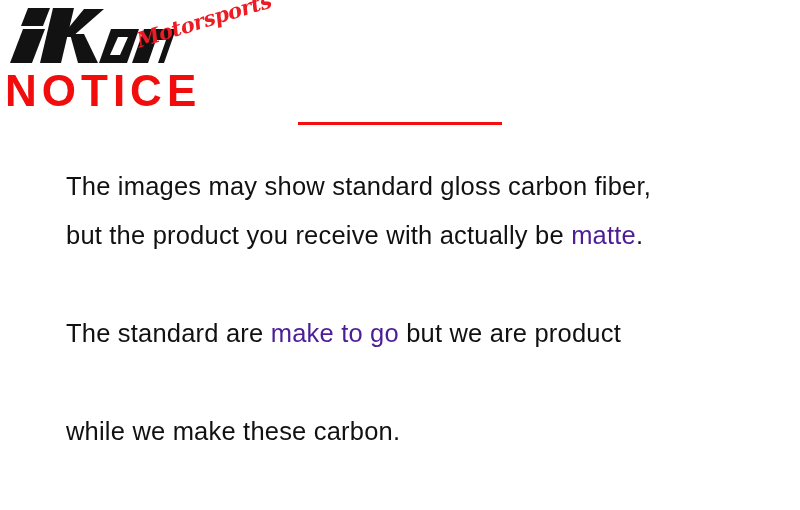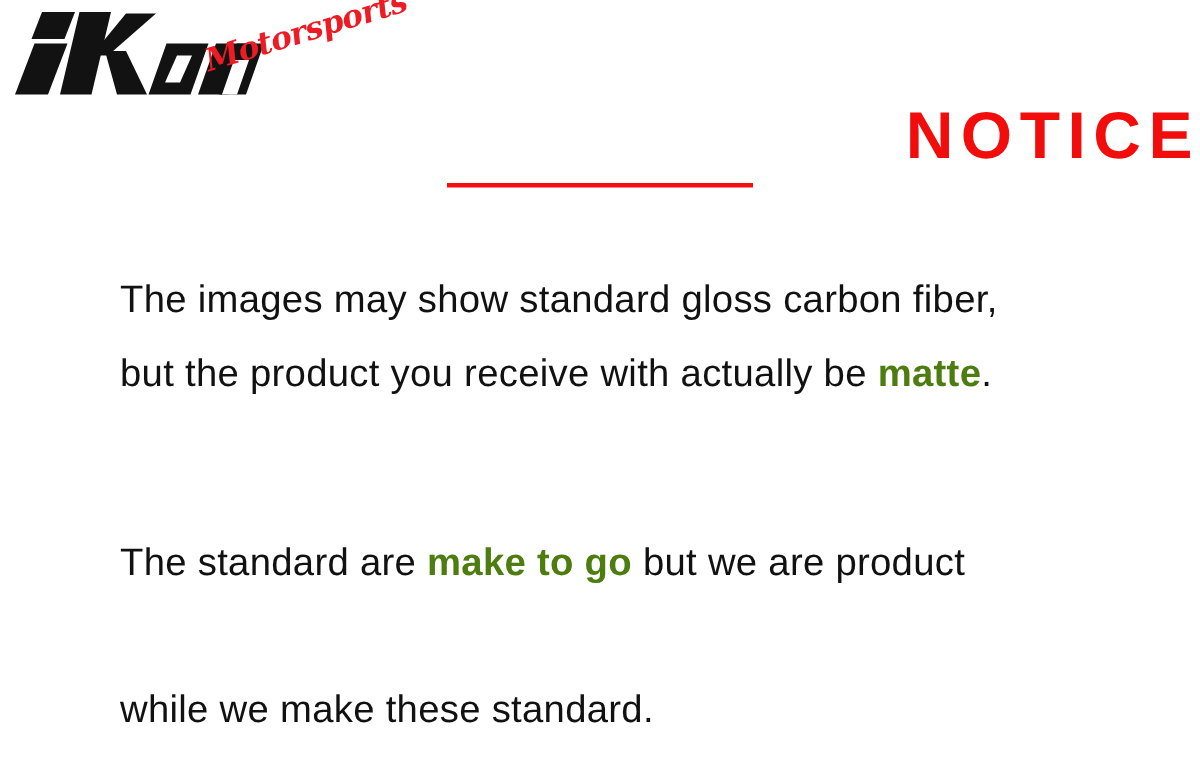--- a/index.html
+++ b/index.html
@@ -51,21 +51,21 @@
     transform-origin: 0 50%;
     line-height: 1;
   }
 
   
   .notice-block {
     position: absolute;
     left: 0;
     top: 66px;
     width: 800px;
-    text-align: right;
+    text-align: left;
   }
   .notice-title {
     display: inline-block;
     color: #F20D0D;
     font-family: "Liberation Sans", sans-serif;
     font-weight: 700;
     font-size: 44px;
     line-height: 50px;
     letter-spacing: 5px;
     text-indent: 5px;
@@ -86,28 +86,28 @@
     top: 160px;
     width: 700px;
     color: #111111;
     font-family: "Liberation Sans", sans-serif;
     font-size: 25.5px;
     line-height: 49px;
     letter-spacing: 0.2px;
     white-space: nowrap;
   }
   .para {
-    margin: 16px;
+    margin: 2px;
   }
   .para-gap {
     height: 45px;
   }
   .hl {
-    color: #4d7c0f;
-    font-weight: 700;
+    color: #4c1d95;
+    font-weight: 400;
   }
 </style>
 </head>
 <body>
 
 <div id="page">
 
   <div class="logo">
 
     <svg class="logo-mark" viewBox="0 0 170 62" xmlns="http://www.w3.org/2000/svg">
@@ -148,18 +148,18 @@
     <p class="para">
       <span>The images may show standard gloss carbon fiber,</span><br>
       <span>but the product you receive with actually be </span><span class="hl">matte</span><span>.</span>
     </p>
 
     <div class="para-gap"></div>
 
     <p class="para">
       <span>The standard are </span><span class="hl">make to go</span><span> but we are product</span><br>
       <br>
-      <span>while we make these standard.</span>
+      <span>while we make these carbon.</span>
     </p>
 
   </div>
 
 </div>
 
 </body></html>

